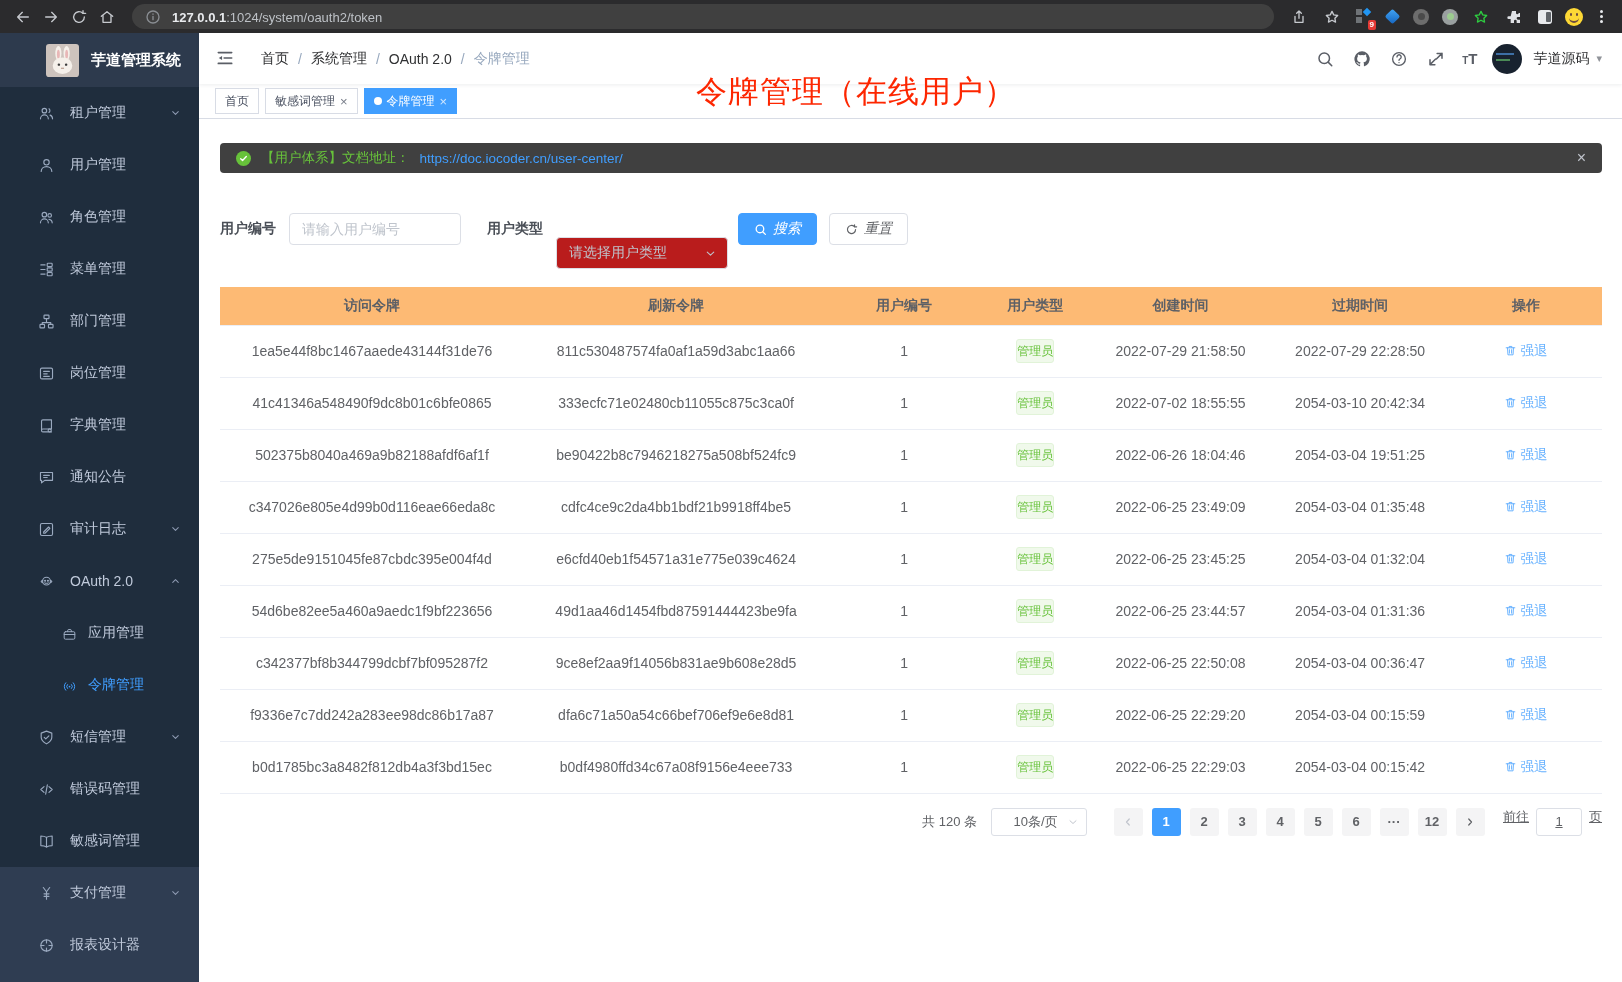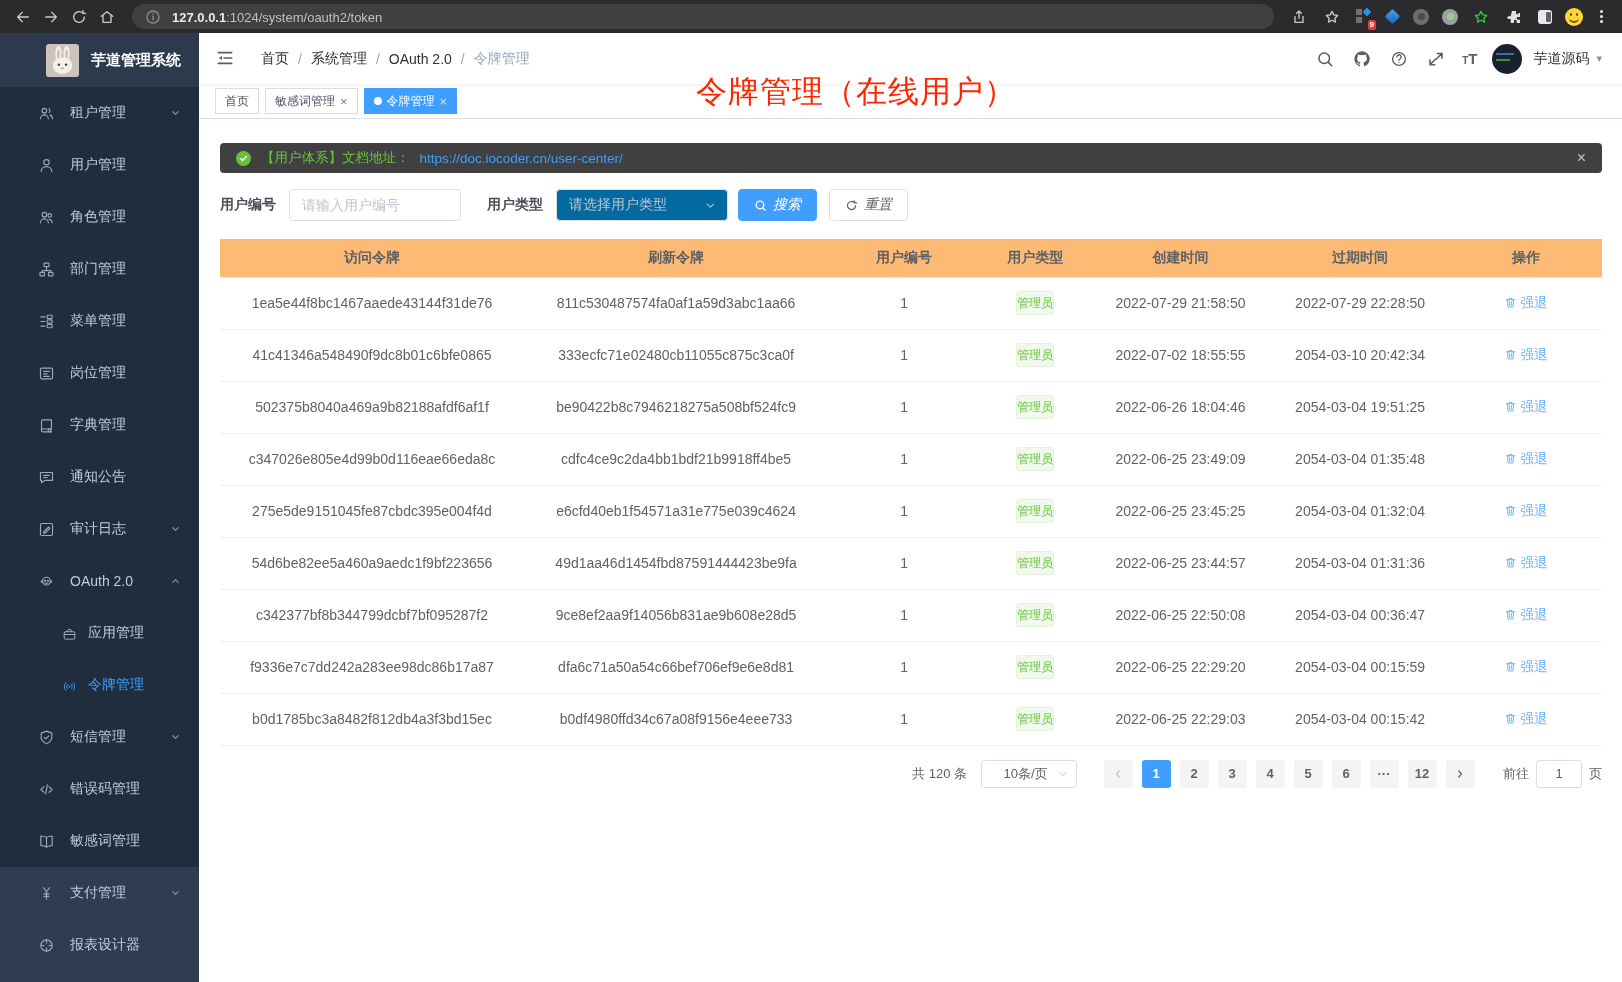--- a/index.html
+++ b/index.html
@@ -92,21 +92,21 @@
   .alert-check svg{width:9px;height:9px;}
   .alert-text{color:#67c23a;font-size:13.5px;}
   .alert-link{color:#409eff;font-size:13.5px;text-decoration:none;cursor:pointer;}
   .alert-close{margin-left:auto;color:#c0c4cc;font-size:16px;cursor:pointer;line-height:1;}
 
   .filters{margin-top:16px;display:flex;align-items:center;font-size:14px;}
   .flabel{font-weight:bold;color:#4a4f57;margin-right:13px;}
   .input{width:172px;height:32px;border:1px solid #dcdfe6;border-radius:4px;padding:0 12px;font-size:14px;color:#606266;outline:none;font-family:inherit;}
   .input::placeholder{color:#bfc4cc;}
   .gap{width:26px;}
-  .select{width:172px;height:32px;border:1px solid #dcdfe6;border-radius:4px;padding:0 10px 0 12px;display:flex;align-items:center;cursor:pointer;background:#0369a1;}
+  .select{width:172px;height:32px;border:1px solid #dcdfe6;border-radius:4px;padding:0 10px 0 12px;display:flex;align-items:center;cursor:pointer;background:#b91c1c;margin-top:48px;}
   .select-ph{color:#bfc4cc;font-size:14px;flex:1;}
   .select svg{width:13px;height:13px;color:#c0c4cc;}
   .btn{height:32px;border-radius:4px;font-size:14px;display:flex;align-items:center;gap:6px;padding:0 15px;cursor:pointer;font-family:inherit;font-style:italic;}
   .btn svg{width:13px;height:13px;}
   .btn.primary{background:#409eff;border:1px solid #409eff;color:#fff;margin-left:10px;}
   .btn.plain{background:#fff;border:1px solid #dcdfe6;color:#606266;margin-left:12px;}
 
   table{width:100%;border-collapse:collapse;table-layout:fixed;margin-top:18px;}
   thead th{height:38px;background:#fdba74;color:#5d6066;font-weight:bold;font-size:14px;text-align:center;border-bottom:1px solid #ebeef5;}
   tbody td{height:52px;text-align:center;font-size:14px;color:#606266;border-bottom:1px solid #ebeef5;overflow:hidden;white-space:nowrap;}
@@ -117,21 +117,21 @@
   .pager{margin-top:14px;display:flex;justify-content:flex-end;align-items:center;font-size:13px;color:#606266;}
   .pg-total{margin-right:14px;}
   .pg-select{width:96px;height:28px;border:1px solid #dcdfe6;border-radius:3px;display:flex;align-items:center;padding:0 7px 0 12px;margin-right:22px;cursor:pointer;color:#606266;}
   .pg-select span{flex:1;text-align:center;}
   .pg-select svg{width:12px;height:12px;color:#c0c4cc;}
   .pg-btn{min-width:29px;height:28px;background:#f4f4f5;border:none;border-radius:3px;display:inline-flex;align-items:center;justify-content:center;color:#606266;font-size:13px;font-weight:bold;margin:0 4.5px;cursor:pointer;font-family:inherit;}
   .pg-btn svg{width:12px;height:12px;}
   .pg-btn.active{background:#409eff;color:#fff;}
   .pg-prev{color:#c0c4cc;}
   .pg-pages{display:inline-flex;}
-  .pg-jump{display:flex;align-items:center;margin-left:24px;}
+  .pg-jump{display:flex;margin-left:14px;text-decoration:underline;}
   .pg-input{width:46px;height:28px;border:1px solid #dcdfe6;border-radius:3px;text-align:center;font-size:13px;color:#606266;margin:0 7px;outline:none;font-family:inherit;}
 
   .annotation{position:absolute;left:696px;top:71px;font-size:31px;color:#fd2600;z-index:50;white-space:nowrap;letter-spacing:1px;}
 </style>
 </head>
 <body>
 
 <div class="browser-bar">
   <span class="bicon">
       <svg viewBox="0 0 24 24" fill="none" stroke="currentColor" stroke-width="2" stroke-linecap="round" stroke-linejoin="round">
@@ -277,38 +277,38 @@
               <path d="M3.5 19.5c0-3 2.5-5.5 5.5-5.5s5.5 2.5 5.5 5.5"></path>
               <circle cx="16.5" cy="9" r="2.5"></circle>
               <path d="M15.5 14.6c2.6.3 4.5 2.4 4.5 4.9"></path>
             </svg>
           </span>
           <span>角色管理</span>
         </div>
         <div class="menu-item">
           <span class="mi-icon">
             <svg viewBox="0 0 24 24" fill="none" stroke="currentColor" stroke-width="1.6" stroke-linecap="round" stroke-linejoin="round">
+              <path d="M4 5.5h6M4 12h6M4 18.5h6"></path>
+              <rect x="13" y="3.2" width="7" height="4.6" rx="1"></rect>
+              <rect x="13" y="9.7" width="7" height="4.6" rx="1"></rect>
+              <rect x="13" y="16.2" width="7" height="4.6" rx="1"></rect>
+            </svg>
+          </span>
+          <span>菜单管理</span>
+        </div>
+        <div class="menu-item">
+          <span class="mi-icon">
+            <svg viewBox="0 0 24 24" fill="none" stroke="currentColor" stroke-width="1.6" stroke-linecap="round" stroke-linejoin="round">
               <rect x="8.5" y="3" width="7" height="5" rx="1"></rect>
               <rect x="2.8" y="16" width="6.4" height="5" rx="1"></rect>
               <rect x="14.8" y="16" width="6.4" height="5" rx="1"></rect>
               <path d="M12 8v4M6 16v-2.5h12V16M12 12v1.5"></path>
             </svg>
           </span>
           <span>部门管理</span>
-        </div>
-        <div class="menu-item">
-          <span class="mi-icon">
-            <svg viewBox="0 0 24 24" fill="none" stroke="currentColor" stroke-width="1.6" stroke-linecap="round" stroke-linejoin="round">
-              <path d="M4 5.5h6M4 12h6M4 18.5h6"></path>
-              <rect x="13" y="3.2" width="7" height="4.6" rx="1"></rect>
-              <rect x="13" y="9.7" width="7" height="4.6" rx="1"></rect>
-              <rect x="13" y="16.2" width="7" height="4.6" rx="1"></rect>
-            </svg>
-          </span>
-          <span>菜单管理</span>
         </div>
         <div class="menu-item">
           <span class="mi-icon">
             <svg viewBox="0 0 24 24" fill="none" stroke="currentColor" stroke-width="1.6" stroke-linecap="round" stroke-linejoin="round">
               <rect x="3.5" y="4.5" width="17" height="15" rx="2"></rect>
               <path d="M8 9h8M8 12.5h5M8 16h8"></path>
             </svg>
           </span>
           <span>岗位管理</span>
         </div>

